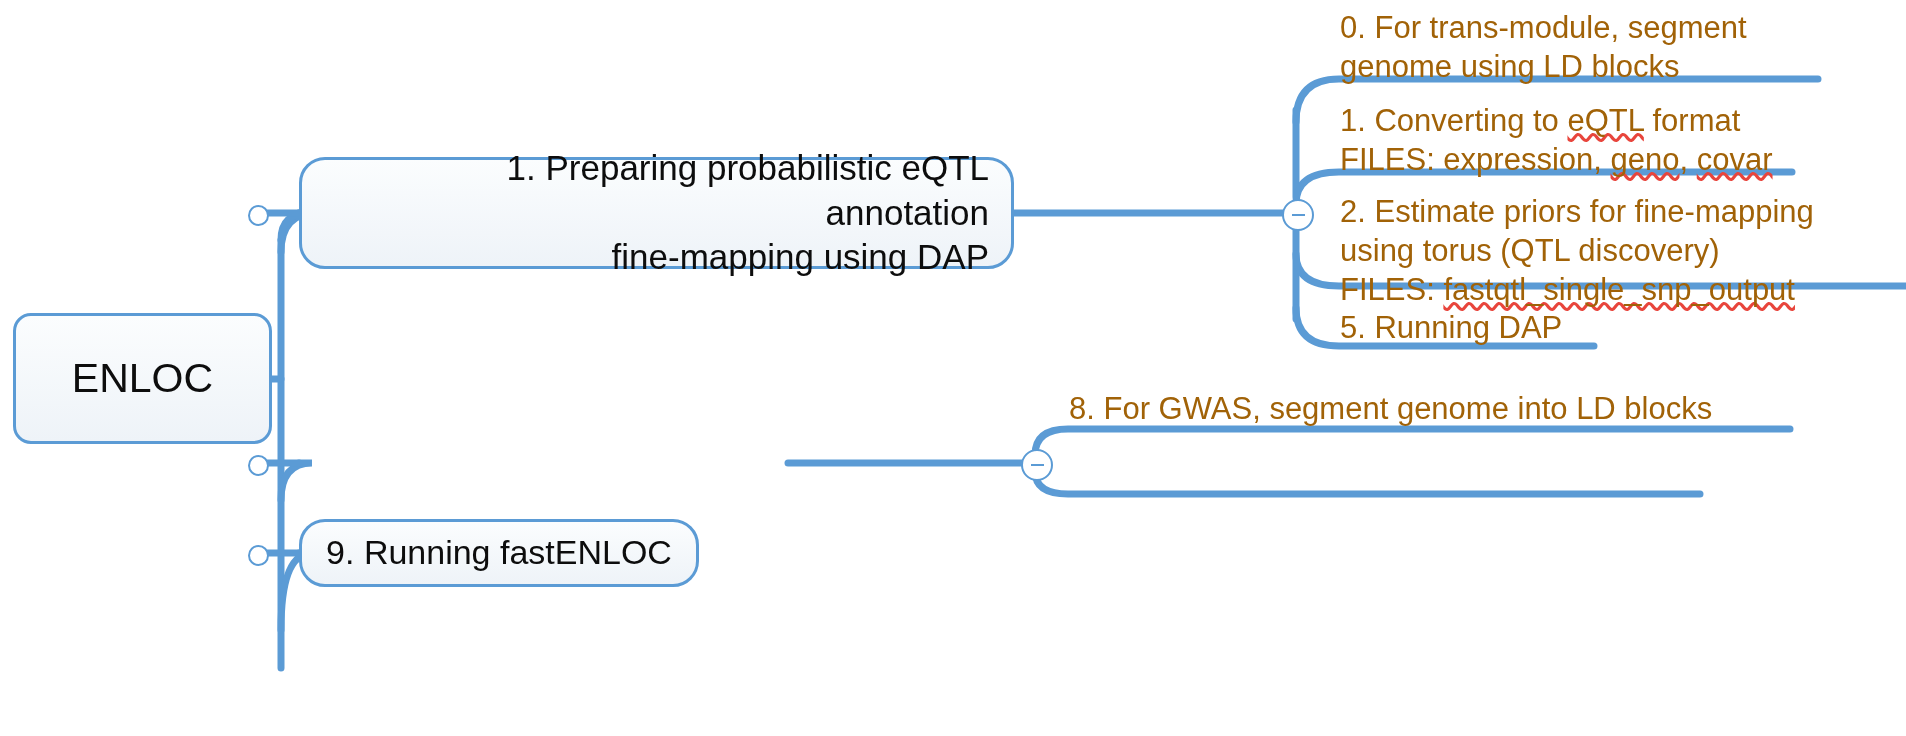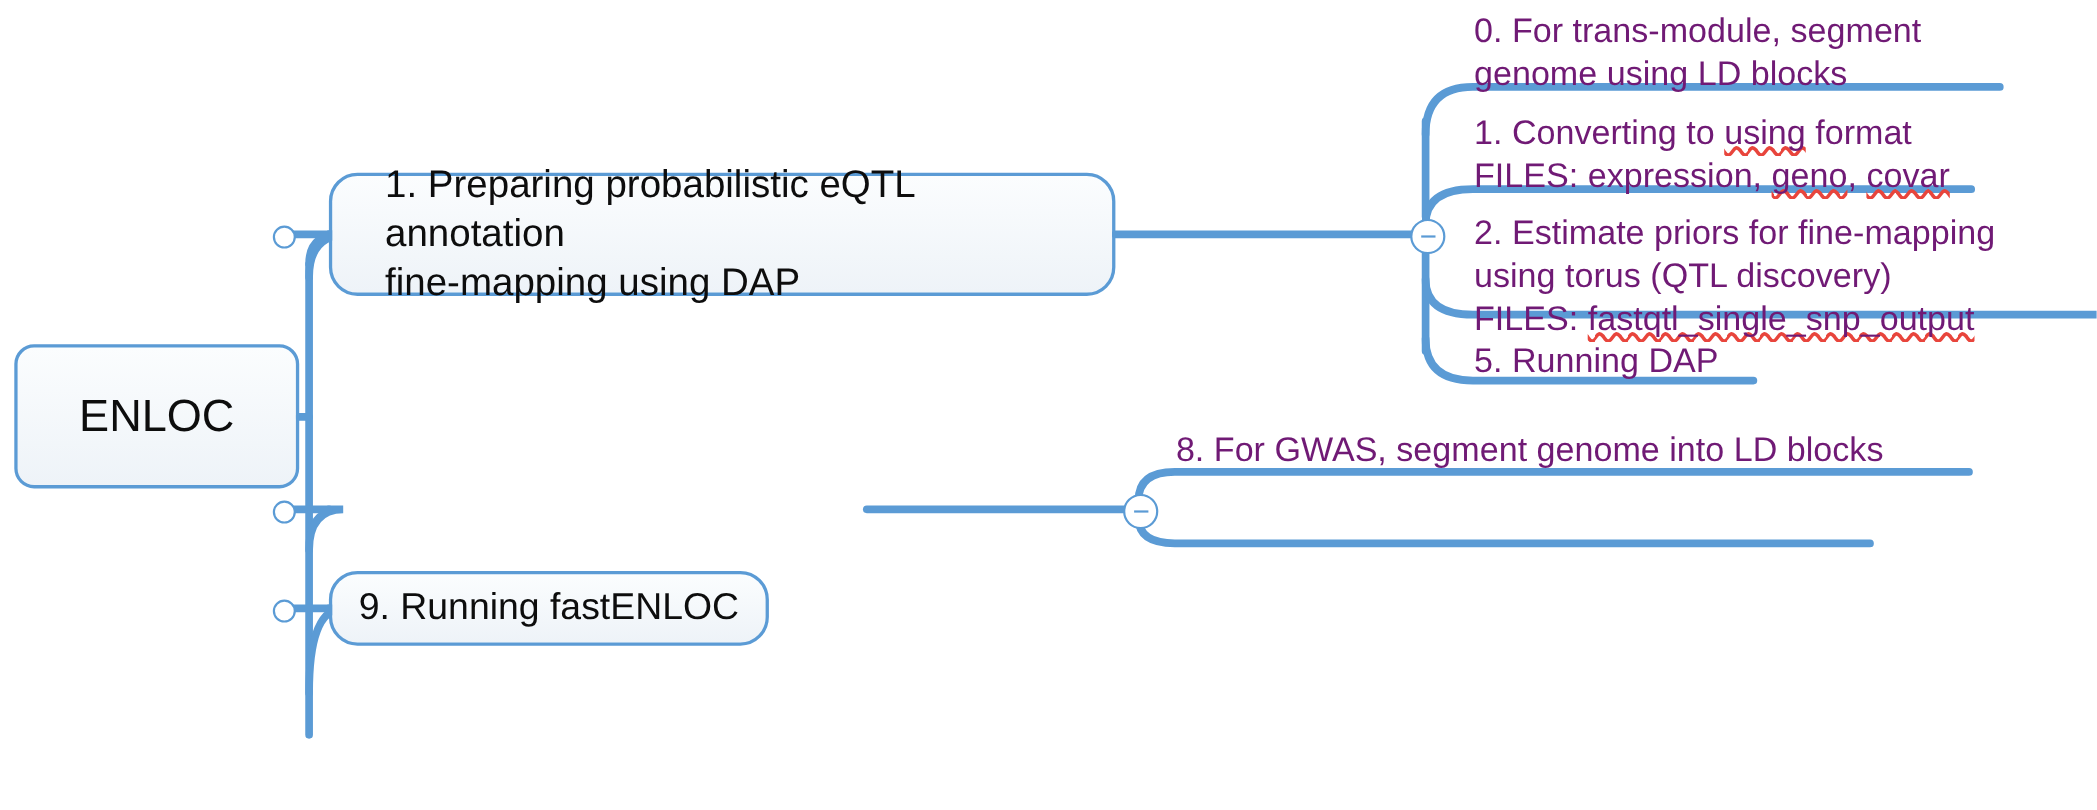--- a/index.html
+++ b/index.html
@@ -61,42 +61,42 @@
   #branch-1 {
     left: 299px;
     top: 157px;
     width: 715px;
     height: 112px;
     font-size: 35px;
     text-align: left;
     justify-content: flex-start;
     padding-left: 48px;
   }
-  #branch-1 .node-text { text-align: left; }
+  #branch-1 .node-text { text-align: right; }
   #branch-2 {
     left: 299px;
     top: 429px;
     width: 489px;
     height: 68px;
     font-size: 34px;
   }
   #branch-3 {
     left: 299px;
     top: 519px;
     width: 400px;
     height: 68px;
     font-size: 34px;
   }
 
   
   .leaf {
     position: absolute;
     box-sizing: border-box;
     font-size: 31px;
-    color: #701a75;
+    color: #a16207;
     line-height: 1.26;
     white-space: pre-line;
     padding-bottom: 3px;
     text-align: left;
   }
   .leaf .misspelled {
     text-decoration: underline wavy #e8453c;
     text-decoration-skip-ink: none;
     text-underline-offset: 2px;
   }
@@ -183,21 +183,21 @@
     <span class="node-text">1. Preparing probabilistic eQTL annotation
 fine-mapping using DAP</span>
   </div>
 
   <div class="collapse-btn" style="left:1282px; top:199px;">
     <span class="minus"></span>
   </div>
 
   <div class="leaf" style="left:1340px; top:8px; width:520px;"><span>0. For trans-module, segment</span><br><span>genome using LD blocks</span></div>
 
-  <div class="leaf" style="left:1340px; top:101px; width:520px;"><span>1. Converting to </span><span class="misspelled">using</span><span> format</span><br><span>FILES: expression, </span><span class="misspelled">geno</span><span>, </span><span class="misspelled">covar</span></div>
+  <div class="leaf" style="left:1340px; top:101px; width:520px;"><span>1. Converting to </span><span class="misspelled">eQTL</span><span> format</span><br><span>FILES: expression, </span><span class="misspelled">geno</span><span>, </span><span class="misspelled">covar</span></div>
 
   <div class="leaf" style="left:1340px; top:192px; width:560px;"><span>2. Estimate priors for fine-mapping</span><br><span>using torus (QTL discovery)</span><br><span>FILES: </span><span class="misspelled">fastqtl_single_snp_output</span></div>
 
   <div class="leaf" style="left:1340px; top:308px; width:400px;"><span>5. Running DAP</span></div>
 
 
   <div class="collapse-btn" style="left:1021px; top:449px;">
     <span class="minus"></span>
   </div>
 

